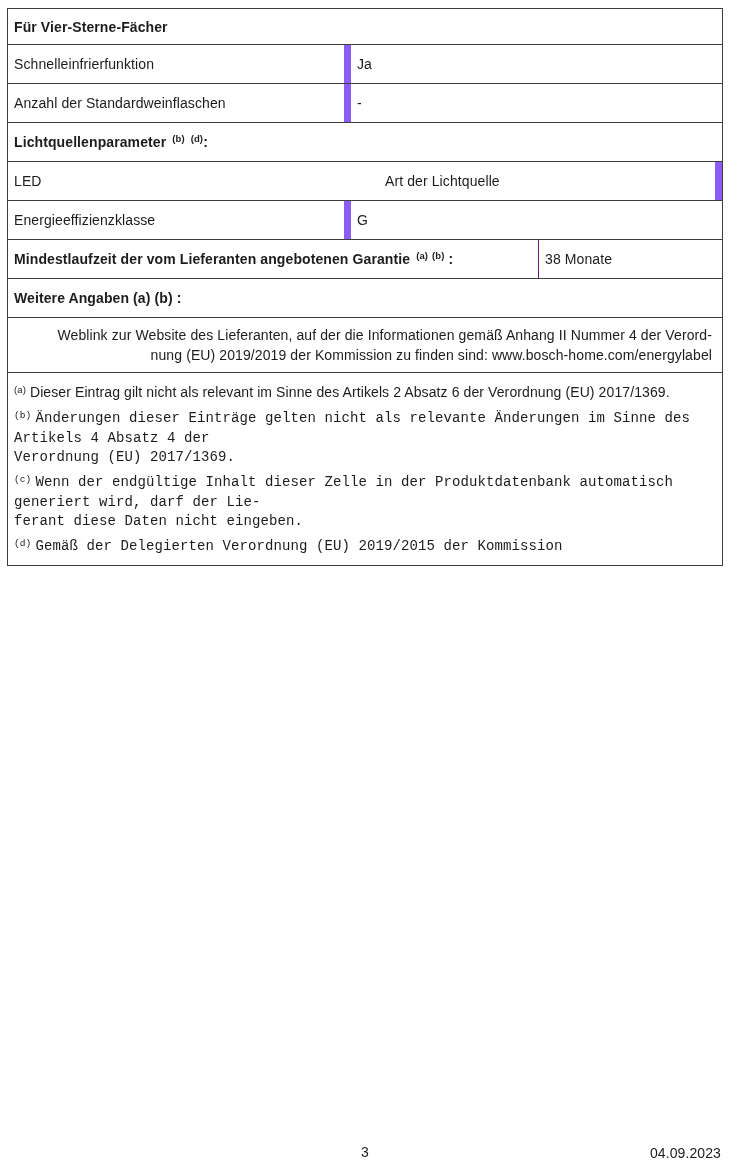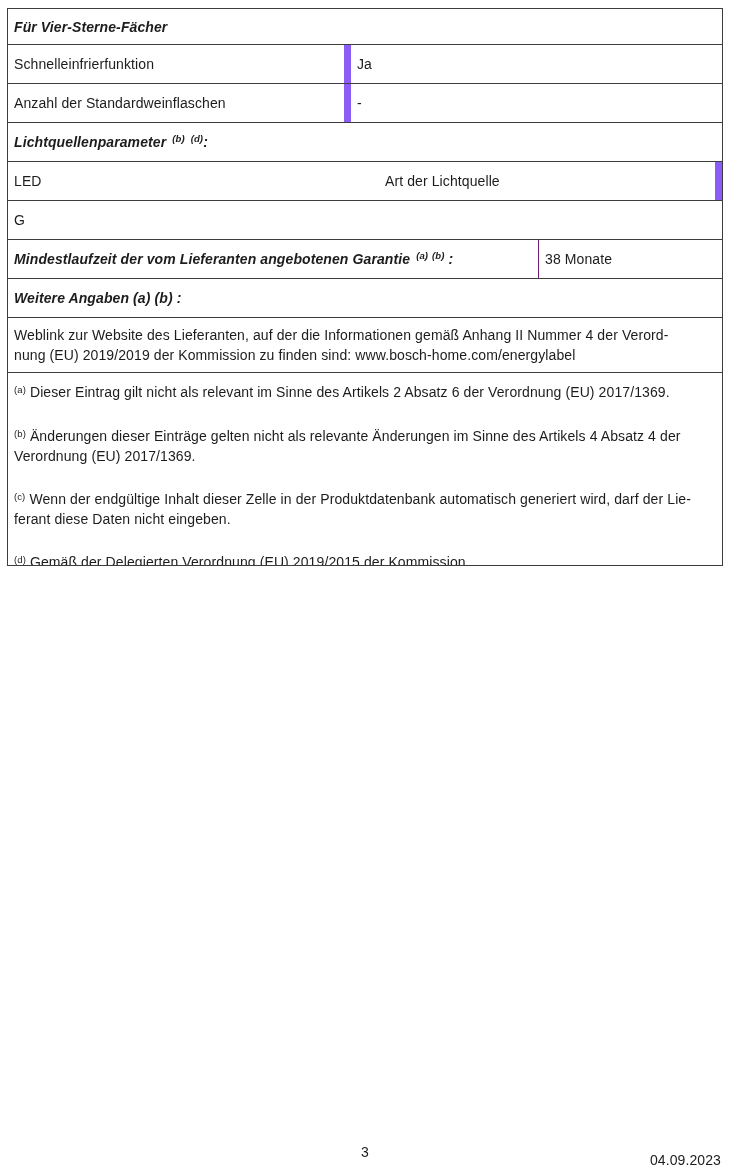--- a/index.html
+++ b/index.html
@@ -47,47 +47,48 @@
     width: 343px;
     border-right: 7px solid #8b5cf6;
     flex-shrink: 0;
   }
   .cell.key-wide {
     width: 531px;
     border-right: 1px solid #701a75;
     flex-shrink: 0;
   }
   .cell.val { flex: 1; text-align: right; }
-  .bold { font-weight: bold; font-style: italic; }
+  .bold { font-weight: bold; }
   .sup {
     font-size: 9.5px;
     vertical-align: 4px;
     position: relative;
     top: -4px;
     margin-left: 6px;
     white-space: nowrap;
   }
   .sup.tight { margin-left: 4px; }
   .suffix { margin-left: 0; }
   .suffix.gap { margin-left: 4px; }
   .textcell {
     display: block;
     padding: 7px 10px 0 6px;
     line-height: 20px;
     white-space: pre-line;
+    text-align: right;
   }
   .fn-cell {
     display: block;
     padding: 10px 10px 0 6px;
   }
   .footnote {
     margin: 0 0 0 0;
     line-height: 19px;
   }
-  .footnote + .footnote { margin-top: 24px; }
+  .footnote + .footnote { margin-top: 6px; font-family: Liberation Mono, monospace; }
   .fn-sup {
     font-size: 9.5px;
     position: relative;
     top: -4px;
     margin-right: 4px;
     white-space: nowrap;
   }
   .fn-text { white-space: pre-line; }
   .page-footer {
     position: absolute;
@@ -98,21 +99,21 @@
   }
   .page-number {
     position: absolute;
     left: 0;
     right: 0;
     text-align: center;
   }
   .doc-date {
     position: absolute;
     right: 2px;
-    top: 8px;
+    top: 1px;
   }
 </style>
 </head>
 <body>
 
 <div class="spec-table">
 
   <div class="row h36">
     <div class="cell full bold">Für Vier-Sterne-Fächer</div>
   </div>
@@ -136,20 +137,21 @@
       <span class="suffix">:</span>
     </div>
   </div>
 
   <div class="row">
     <div class="cell val">LED</div>
     <div class="cell key">Art der Lichtquelle</div>
   </div>
 
   <div class="row">
+    <div class="cell key">Energieeffizienzklasse</div>
     <div class="cell val">G</div>
   </div>
 
   <div class="row">
     <div class="cell key-wide bold">
       <span>Mindestlaufzeit der vom Lieferanten angebotenen Garantie</span>
       <span class="sup">(a)</span>
       <span class="sup tight">(b)</span>
       <span class="suffix gap">:</span>
     </div>

